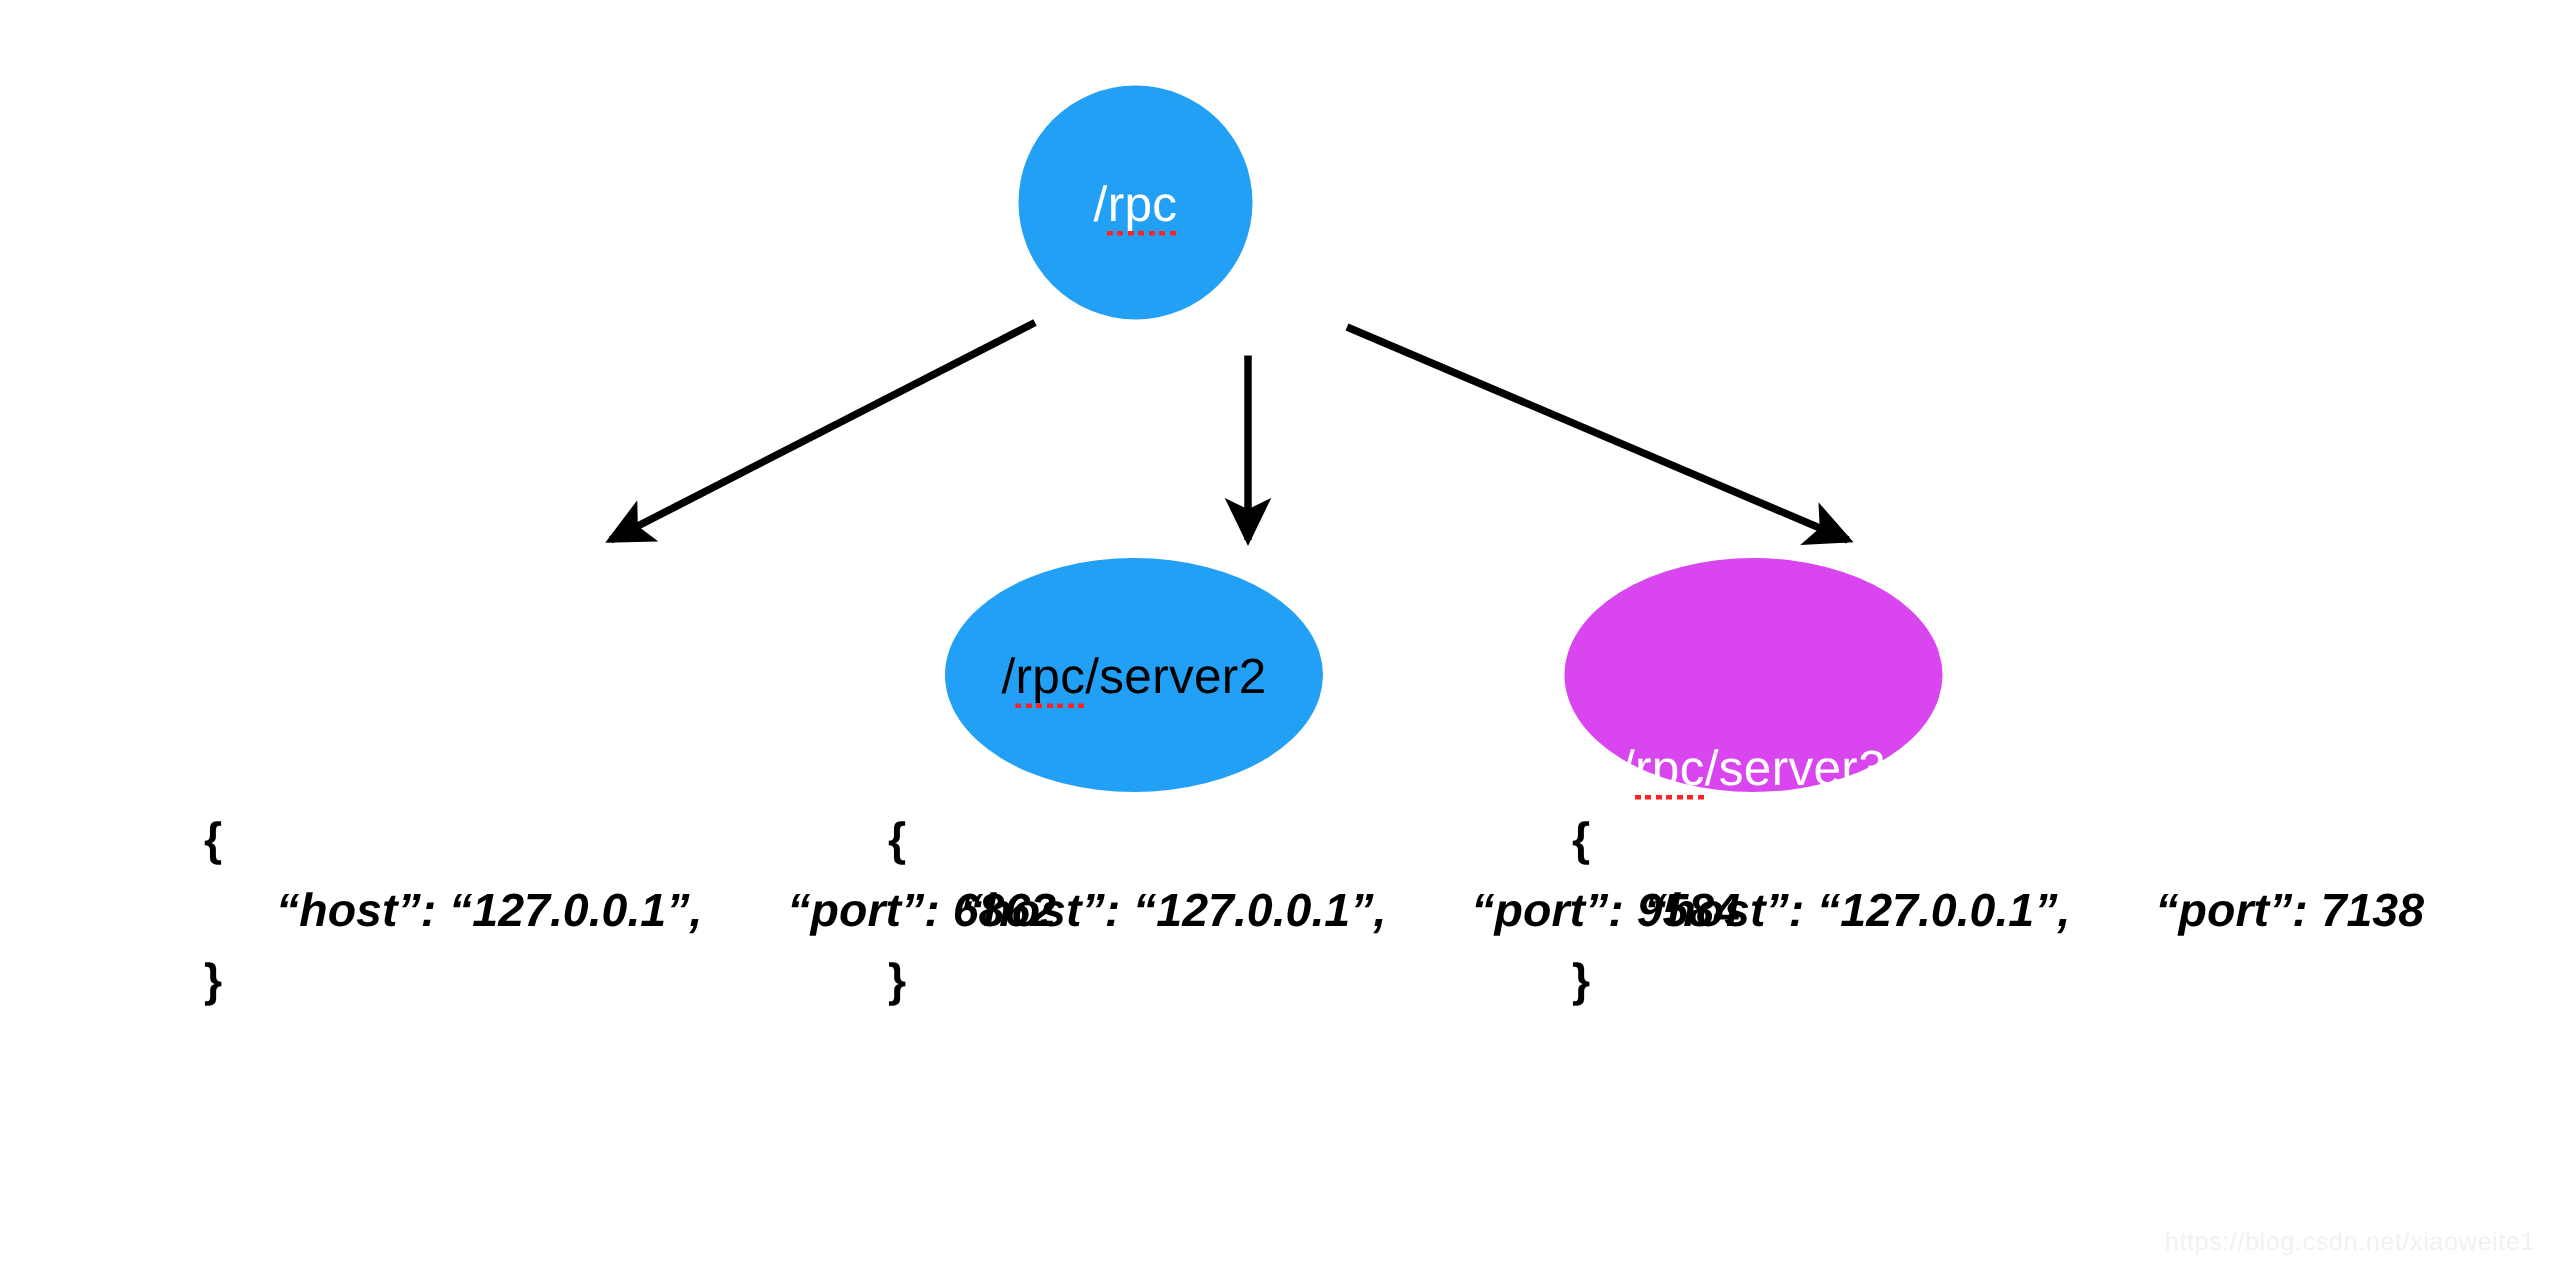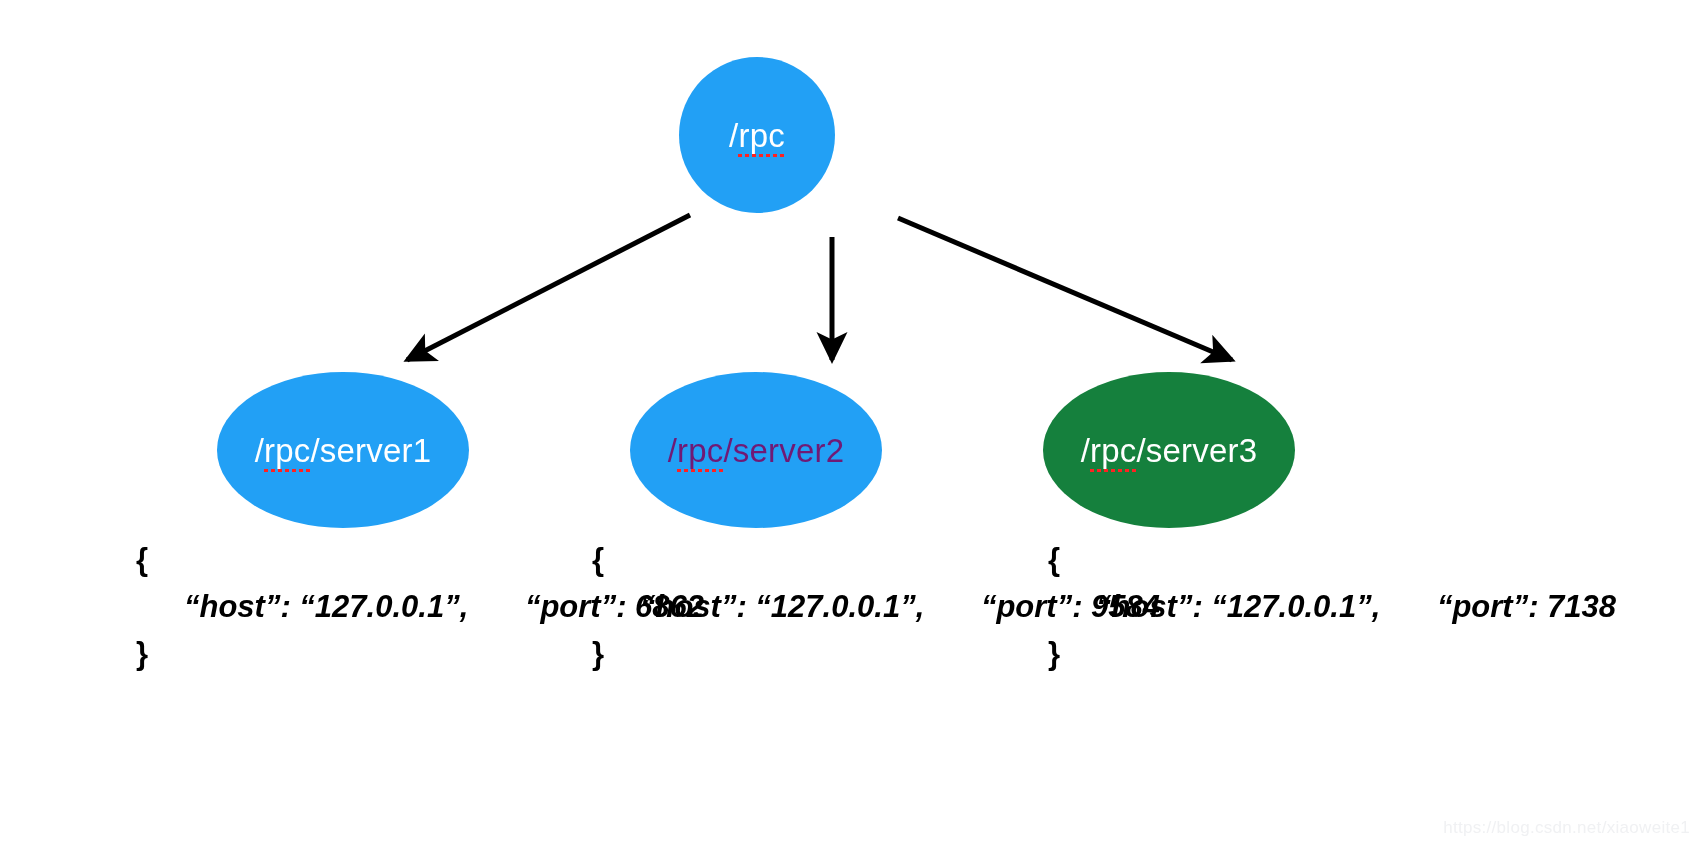--- a/index.html
+++ b/index.html
@@ -130,29 +130,26 @@
 
     <line x1="832" y1="237" x2="832" y2="360" stroke="#000000" stroke-width="5" marker-end="url(#arrowhead)"></line>
 
     <line x1="898" y1="218" x2="1232" y2="360" stroke="#000000" stroke-width="5" marker-end="url(#arrowhead)"></line>
   </svg>
 
   <div class="node" id="node-root" style="background: rgb(34, 160, 245);">
     <span class="node-label" style="color: rgb(255, 255, 255);"><span>/</span><span class="misspell">rpc</span><span></span></span>
   </div>
 
-  <div class="node node-child" id="node-server1" style="background: rgb(34, 160, 245);">
-    <span class="node-label" style="color: rgb(255, 255, 255);"><span>/</span><span class="misspell">rpc</span><span>/server1</span></span>
+
+  <div class="node node-child" id="node-server2" style="background: rgb(34, 160, 245);">
+    <span class="node-label" style="color: #000000;"><span>/</span><span class="misspell">rpc</span><span>/server2</span></span>
   </div>
 
-  <div class="node node-child" id="node-server2" style="background: rgb(34, 160, 245);">
-    <span class="node-label" style="color: #701a75;"><span>/</span><span class="misspell">rpc</span><span>/server2</span></span>
-  </div>
-
-  <div class="node node-child" id="node-server3" style="background: #15803d;">
+  <div class="node node-child" id="node-server3" style="background: #d946ef; align-items: flex-end;">
     <span class="node-label" style="color: rgb(255, 255, 255);"><span>/</span><span class="misspell">rpc</span><span>/server3</span></span>
   </div>
 
   <div class="json-block" id="json-server1">
     <div>{</div>
     <div class="json-indent">“host”: “127.0.0.1”,</div>
     <div class="json-indent">“port”: 6862</div>
     <div>}</div>
   </div>
 

